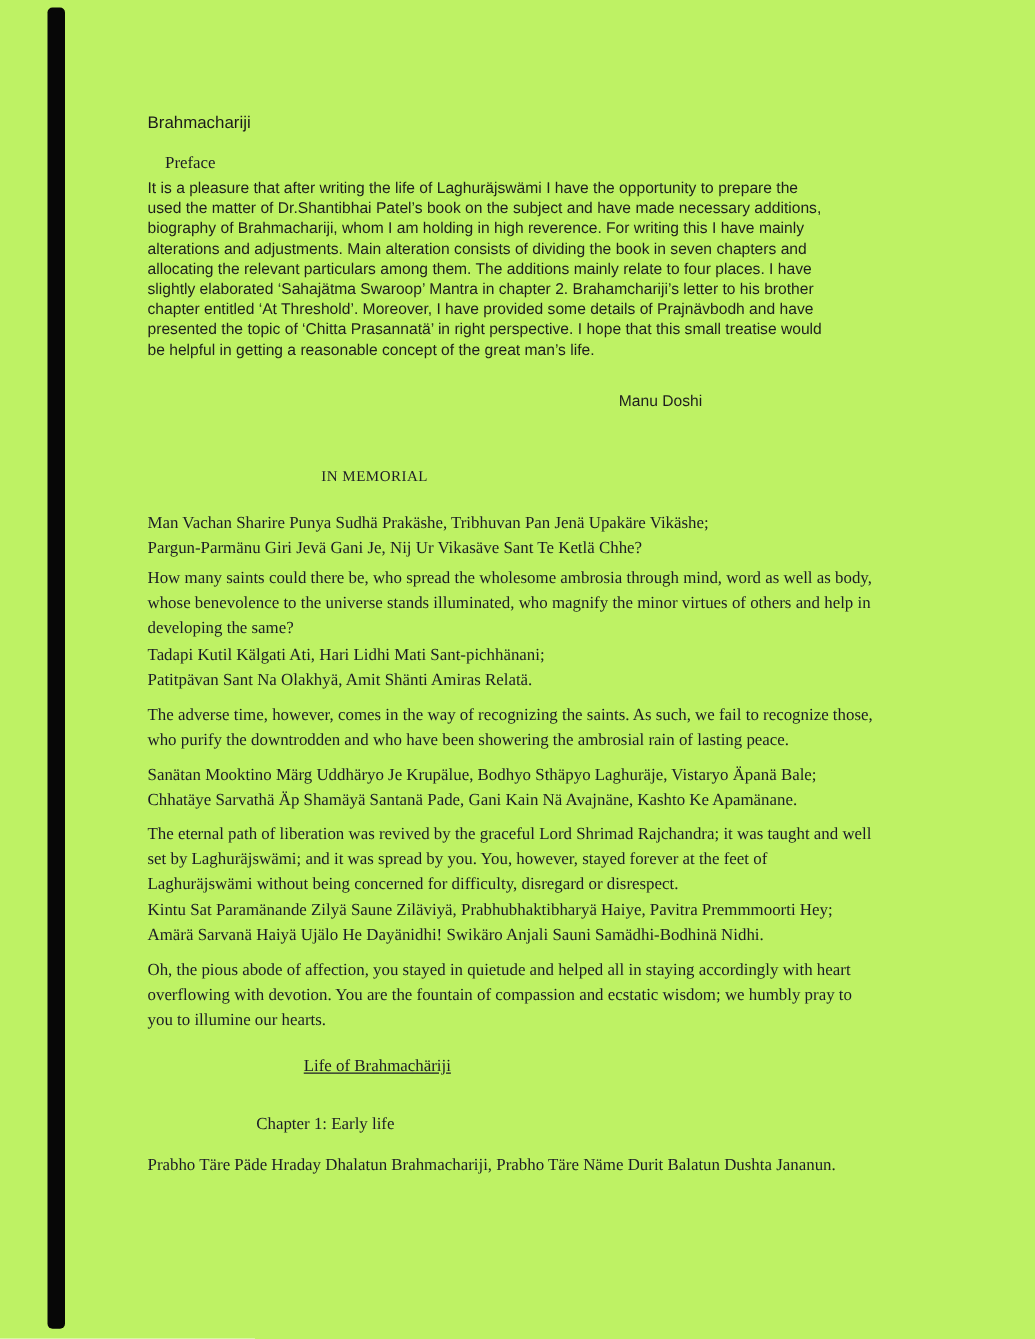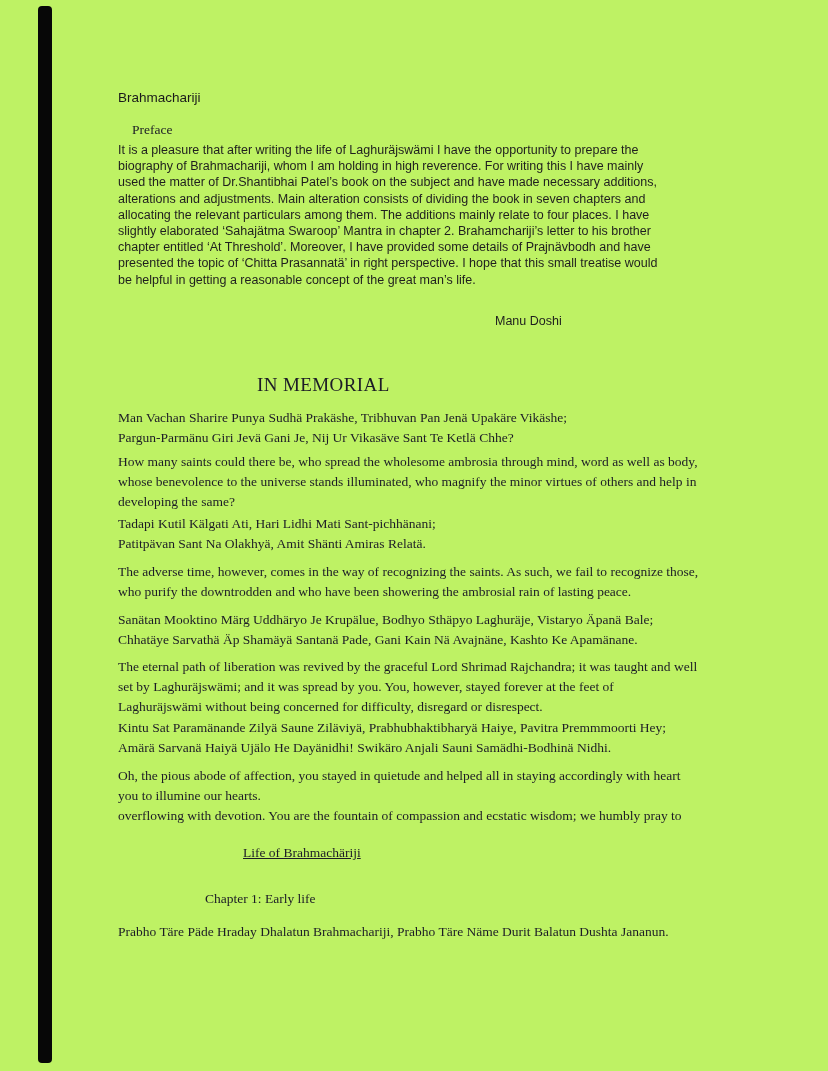--- a/index.html
+++ b/index.html
@@ -12,21 +12,21 @@
     color: #212121;
     padding-left: 31px;
   }
   .sans  { font-family: "Liberation Sans", sans-serif; }
   .serif { font-family: "Liberation Serif", serif; }
   .block { position: absolute; white-space: nowrap; }
   .body-sans  { font-size: 12.5px; line-height: 16.2px; color: #1e1e1e; }
   .body-serif { font-size: 13.5px; line-height: 20px; color: #1c1c26; }
   .doc-title  { font-size: 13.5px; color: #1a1a1a; }
   .preface-h  { font-size: 13.5px; color: #1c1c26; }
-  .memorial-h { font-size: 19px; letter-spacing: 0.4px; color: #1c1c26; }
+  .memorial-h { font-size: 12px; letter-spacing: 0.4px; color: #1c1c26; }
   .section-h  { font-size: 13.5px; color: #1c1c26; }
   .scan-strip {
     position: absolute;
     left: 38px;
     top: 6px;
     width: 14px;
     height: 1057px;
     border-radius: 4px;
   }
   .line { white-space: nowrap; }
@@ -37,22 +37,22 @@
 <div class="page">
 
   <div class="scan-strip" style="background: rgb(7, 7, 7);"></div>
 
   <div class="block sans doc-title" style="left:118px; top:90px;">Brahmachariji</div>
 
   <div class="block serif preface-h" style="left:132px; top:122px;">Preface</div>
 
   <div class="block sans body-sans" style="left:118px; top:142px;">
       <div class="line">It is a pleasure that after writing the life of Laghuräjswämi I have the opportunity to prepare the</div>
+      <div class="line">used the matter of Dr.Shantibhai Patel’s book on the subject and have made necessary additions,</div>
       <div class="line">biography of Brahmachariji, whom I am holding in high reverence. For writing this I have mainly</div>
-      <div class="line">used the matter of Dr.Shantibhai Patel’s book on the subject and have made necessary additions,</div>
       <div class="line">alterations and adjustments. Main alteration consists of dividing the book in seven chapters and</div>
       <div class="line">allocating the relevant particulars among them. The additions mainly relate to four places. I have</div>
       <div class="line">slightly elaborated ‘Sahajätma Swaroop’ Mantra in chapter 2. Brahamchariji’s letter to his brother</div>
       <div class="line">chapter entitled ‘At Threshold’. Moreover, I have provided some details of Prajnävbodh and have</div>
       <div class="line">presented the topic of ‘Chitta Prasannatä’ in right perspective. I hope that this small treatise would</div>
       <div class="line">be helpful in getting a reasonable concept of the great man’s life.</div>
     </div>
 
   <div class="block sans body-sans" style="left:495px; top:313px;">Manu Doshi</div>
 
@@ -90,22 +90,22 @@
       <div class="line">Laghuräjswämi without being concerned for difficulty, disregard or disrespect.</div>
     </div>
 
   <div class="block serif body-serif" style="left:118px; top:718px;">
       <div class="line">Kintu Sat Paramänande Zilyä Saune Ziläviyä, Prabhubhaktibharyä Haiye, Pavitra Premmmoorti Hey;</div>
       <div class="line">Amärä Sarvanä Haiyä Ujälo He Dayänidhi! Swikäro Anjali Sauni Samädhi-Bodhinä Nidhi.</div>
     </div>
 
   <div class="block serif body-serif" style="left:118px; top:766px;">
       <div class="line">Oh, the pious abode of affection, you stayed in quietude and helped all in staying accordingly with heart</div>
+      <div class="line">overflowing with devotion. You are the fountain of compassion and ecstatic wisdom; we humbly pray to</div>
       <div class="line">you to illumine our hearts.</div>
-      <div class="line">overflowing with devotion. You are the fountain of compassion and ecstatic wisdom; we humbly pray to</div>
     </div>
 
   <div class="block serif section-h" style="left:243px; top:845px;text-decoration:underline;">Life of Brahmachäriji</div>
 
   <div class="block serif section-h" style="left:205px; top:891px;">Chapter 1: Early life</div>
 
   <div class="block serif body-serif" style="left:118px; top:922px;">
       <div class="line">Prabho Täre Päde Hraday Dhalatun Brahmachariji, Prabho Täre Näme Durit Balatun Dushta Jananun.</div>
     </div>
 

